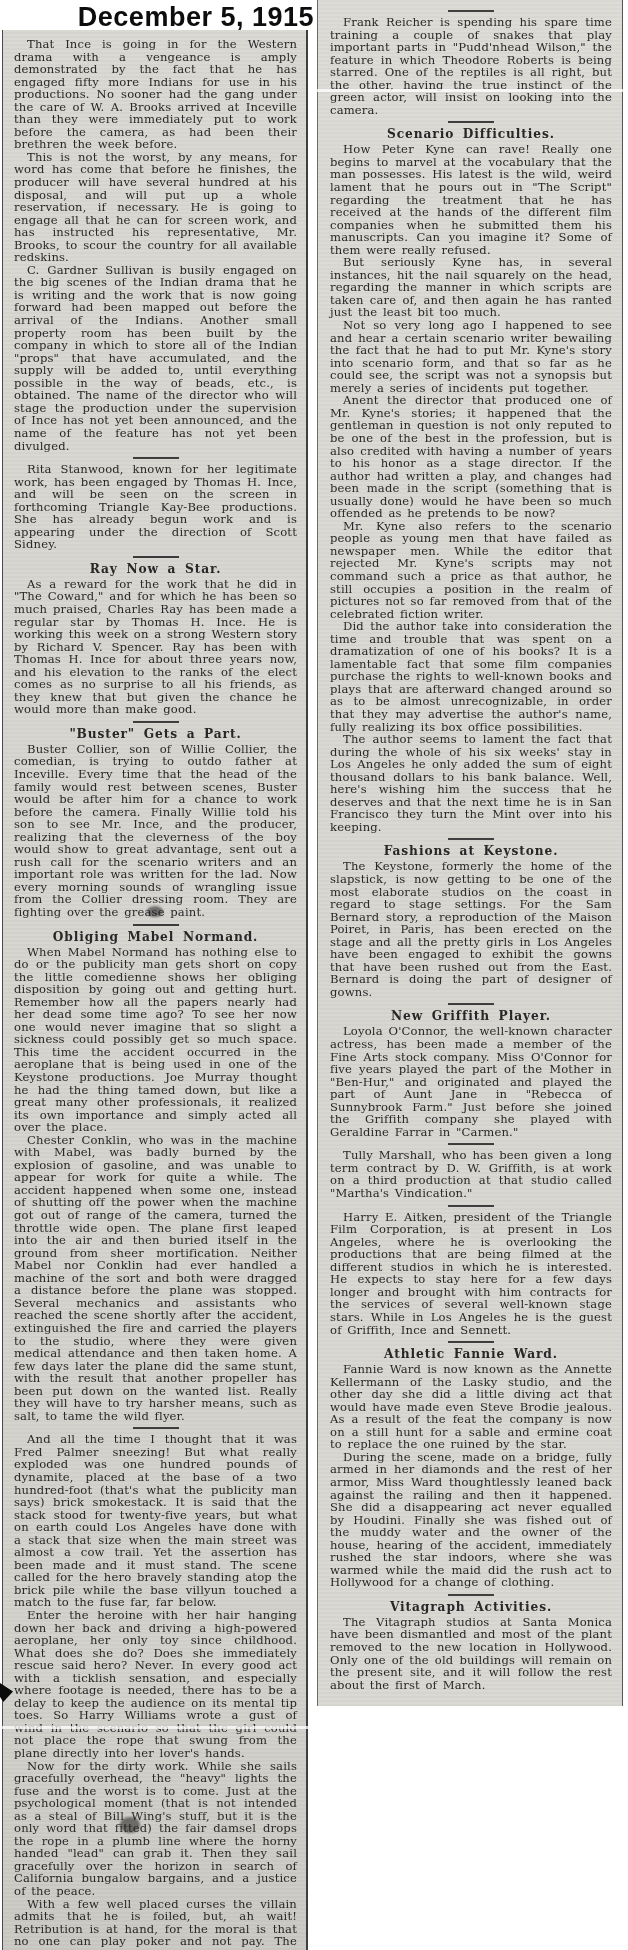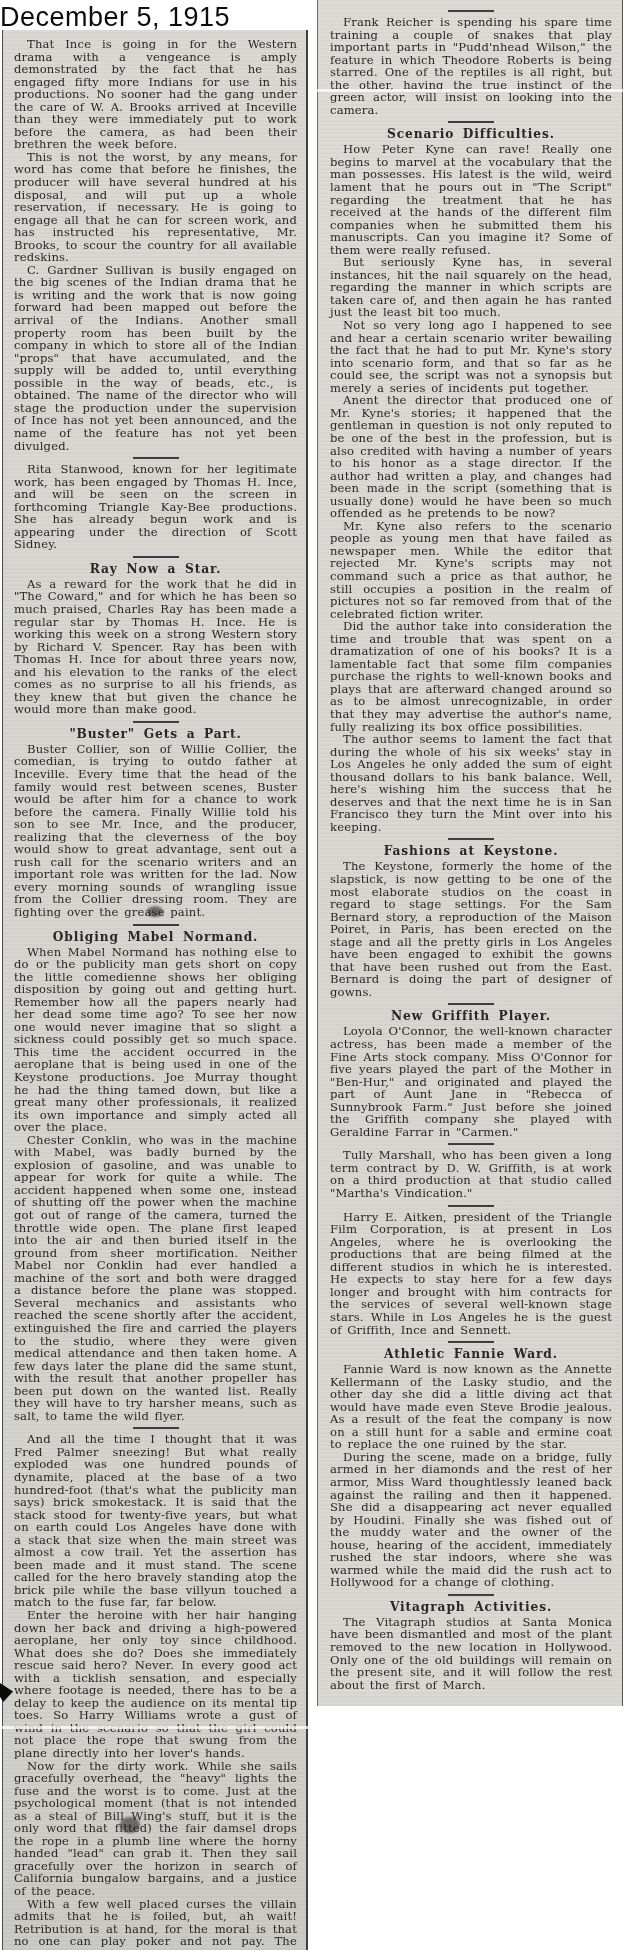--- a/index.html
+++ b/index.html
@@ -1,22 +1,22 @@
 <!DOCTYPE html>
 <html><head>
 <meta charset="utf-8">
 <style>
   html,body{margin:0;padding:0;background:#ffffff;}
   body{width:628px;height:1950px;position:relative;font-family:"DejaVu Serif",serif;}
   .sheet{position:absolute;inset:0;background:#ffffff;overflow:hidden;}
 
   .date{
     position:absolute;top:2px;left:0;width:314px;margin:0;
-    text-align:left;font-family:"Liberation Sans",sans-serif;
-    font-weight:normal;font-size:27px;color:#0d0d0d;letter-spacing:.5px;
+    text-align:right;font-family:"Liberation Sans",sans-serif;
+    font-weight:bold;font-size:27px;color:#0d0d0d;letter-spacing:.5px;
   }
 
   .clip{
     position:absolute;box-sizing:border-box;overflow:hidden;
     color:#262626;font-size:11.6px;line-height:12.55px;
     letter-spacing:.15px;word-spacing:1.8px;text-align:justify;
   }
   .clip::after{ 
     content:"";position:absolute;inset:0;pointer-events:none;
     background:repeating-linear-gradient(0deg,rgba(0,0,0,.018) 0 2px,rgba(255,255,255,.02) 2px 4px);

